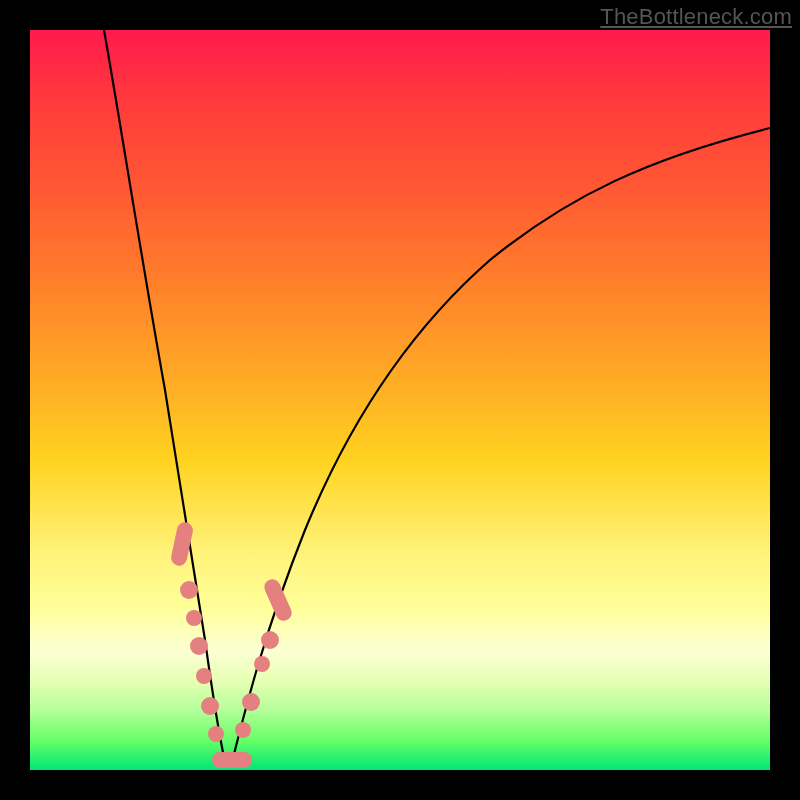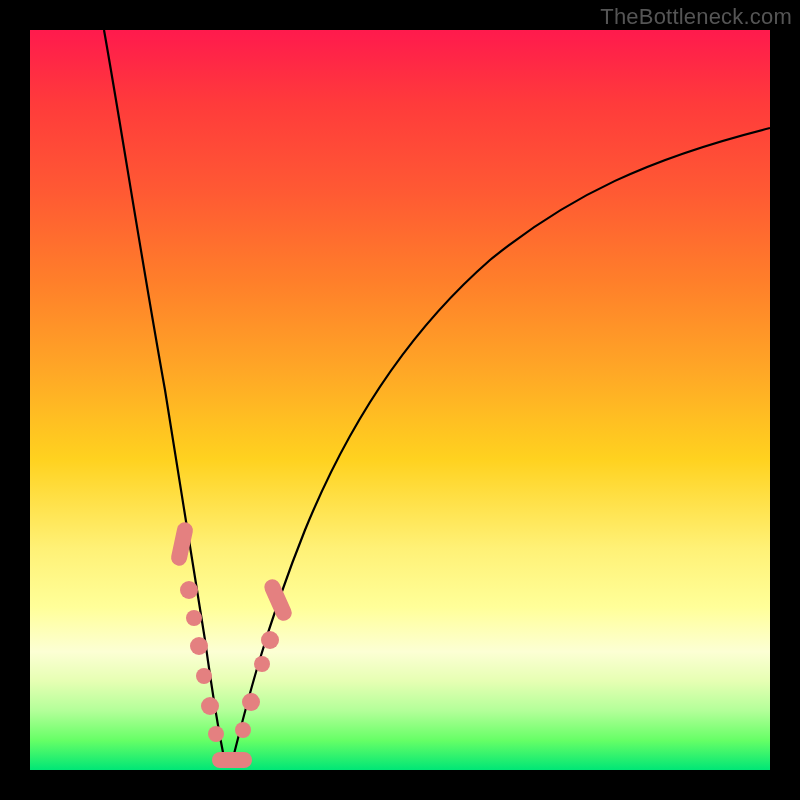--- a/index.html
+++ b/index.html
@@ -41,20 +41,21 @@
   }
   .watermark {
     position: absolute;
     top: 4px;
     right: 8px;
     color: #555;
     font-size: 22px;
     font-weight: 500;
     letter-spacing: 0.2px;
     user-select: none;
+    text-decoration: underline;
   }
   svg.curve {
     position: absolute;
     left: 0;
     top: 0;
     width: 740px;
     height: 740px;
     overflow: visible;
   }
 </style>

